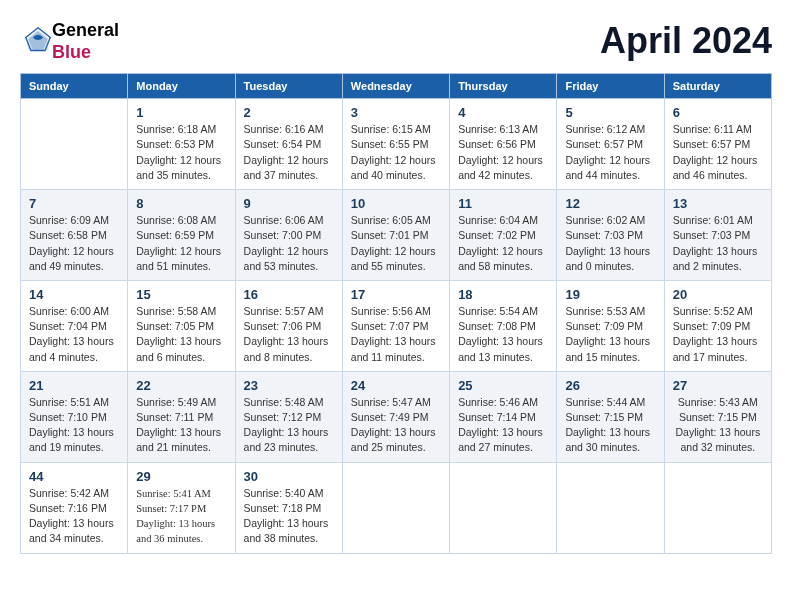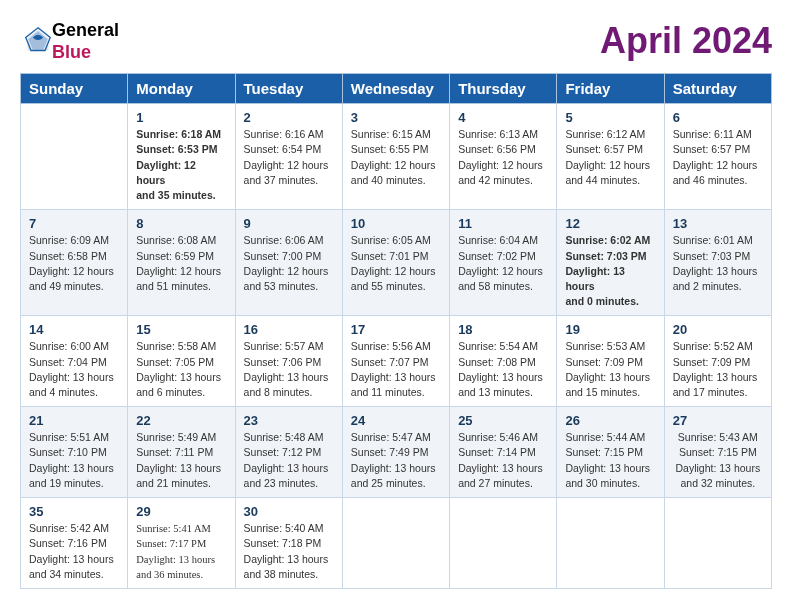--- a/index.html
+++ b/index.html
@@ -29,36 +29,36 @@
     .logo-blue { color: #be185d; }
     .logo-icon {
       width: 28px;
       height: 28px;
       margin-left: 4px;
     }
     .title-block { text-align: right; }
     .month-title {
       font-size: 36px;
       font-weight: bold;
-      color: #701a75;
+      color: #0f172a;
     }
     .location {
       font-size: 16px;
       color: #333;
     }
     table {
       width: 100%;
       border-collapse: collapse;
     }
     thead tr th {
       background-color: #1a5fa8;
       color: #fff;
       text-align: left;
       padding: 6px 8px;
-      font-size: 15px;
+      font-size: 11px;
       font-weight: bold;
       border: 1px solid #aac4e0;
     }
     tbody tr td {
       border: 1px solid #c8d8e8;
       vertical-align: top;
       padding: 6px 8px;
       width: calc(100% / 7);
       min-height: 80px;
       background: #fff;
@@ -112,21 +112,21 @@
         <th>Thursday</th>
         <th>Friday</th>
         <th>Saturday</th>
       </tr>
   </thead>
   <tbody id="calendar-body">
   <tr>
         <td class="empty-cell"></td>
         <td>
           <div class="day-number">1</div>
-          <div class="day-info" style="white-space: pre-line; font-weight: bold;">Sunrise: 6:18 AM
+          <div class="day-info" style="white-space: pre-line;">Sunrise: 6:18 AM
 Sunset: 6:53 PM
 Daylight: 12 hours
 and 35 minutes.</div>
         </td>
         <td>
           <div class="day-number">2</div>
           <div class="day-info" style="white-space: pre-line;">Sunrise: 6:16 AM
 Sunset: 6:54 PM
 Daylight: 12 hours
 and 37 minutes.</div>
@@ -191,21 +191,21 @@
         </td>
         <td>
           <div class="day-number">11</div>
           <div class="day-info" style="white-space: pre-line;">Sunrise: 6:04 AM
 Sunset: 7:02 PM
 Daylight: 12 hours
 and 58 minutes.</div>
         </td>
         <td>
           <div class="day-number">12</div>
-          <div class="day-info" style="white-space: pre-line; font-weight: bold;">Sunrise: 6:02 AM
+          <div class="day-info" style="white-space: pre-line;">Sunrise: 6:02 AM
 Sunset: 7:03 PM
 Daylight: 13 hours
 and 0 minutes.</div>
         </td>
         <td>
           <div class="day-number">13</div>
           <div class="day-info" style="white-space: pre-line;">Sunrise: 6:01 AM
 Sunset: 7:03 PM
 Daylight: 13 hours
 and 2 minutes.</div>
@@ -308,21 +308,21 @@
         <td>
           <div class="day-number">27</div>
           <div class="day-info" style="white-space: pre-line; text-align: center;">Sunrise: 5:43 AM
 Sunset: 7:15 PM
 Daylight: 13 hours
 and 32 minutes.</div>
         </td>
       </tr>
       <tr>
         <td>
-          <div class="day-number">35</div>
+          <div class="day-number">44</div>
           <div class="day-info" style="white-space: pre-line;">Sunrise: 5:42 AM
 Sunset: 7:16 PM
 Daylight: 13 hours
 and 34 minutes.</div>
         </td>
         <td>
           <div class="day-number">29</div>
           <div class="day-info" style="white-space: pre-line; font-family: Liberation Serif, serif;">Sunrise: 5:41 AM
 Sunset: 7:17 PM
 Daylight: 13 hours

